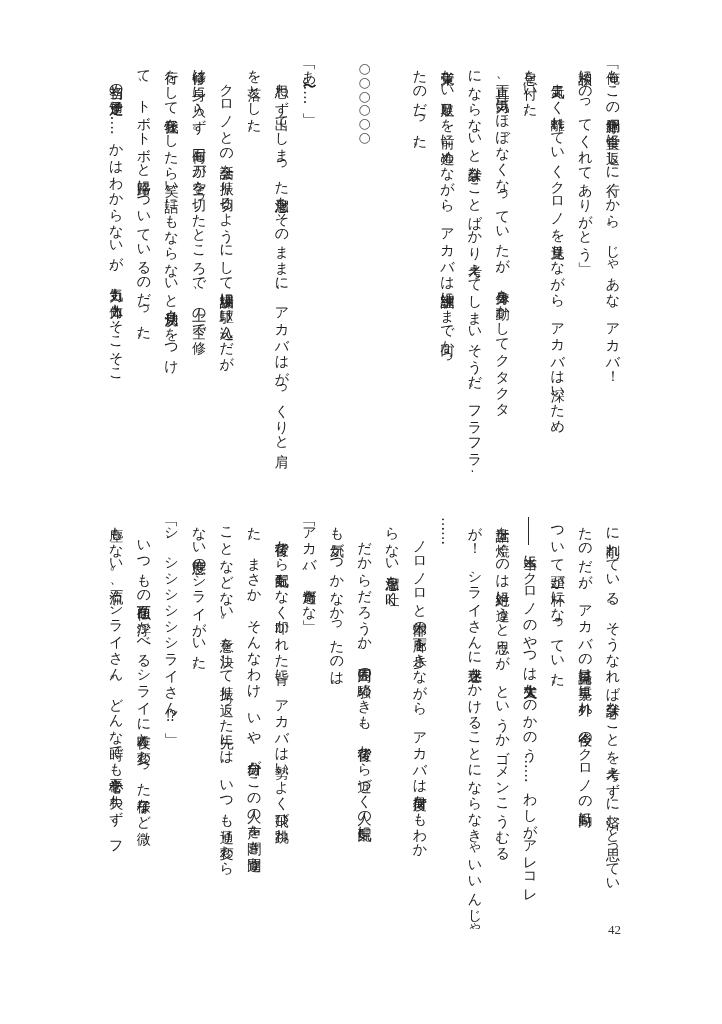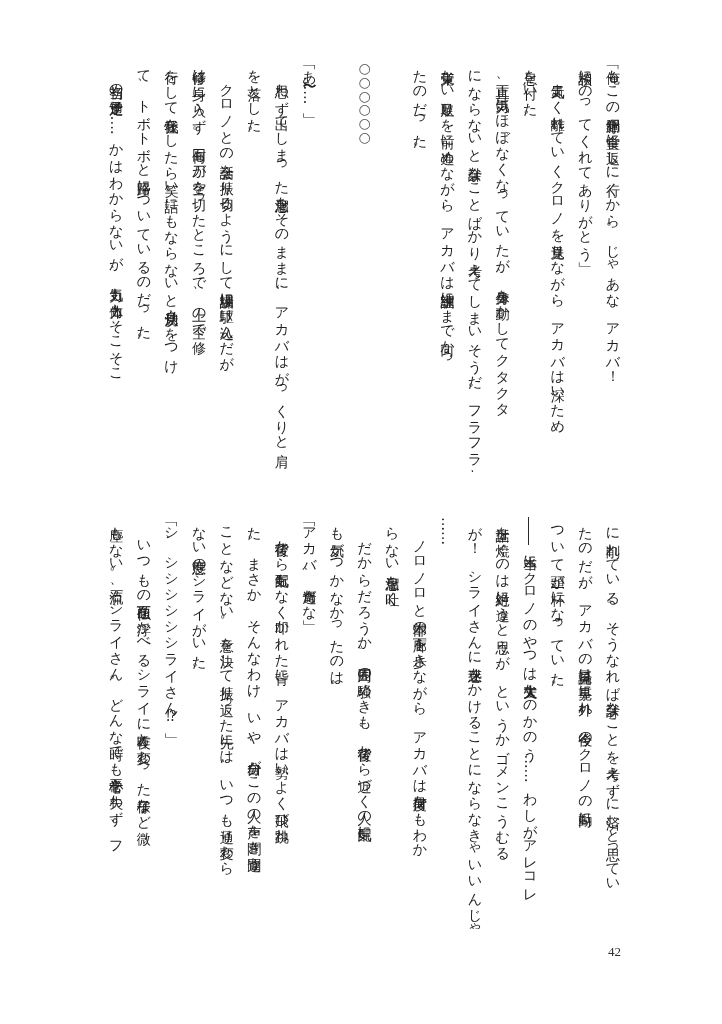--- a/index.html
+++ b/index.html
@@ -43,21 +43,21 @@
       color: #1f1f1f;
       overflow: hidden;
     }
     .col.scene-break {
       letter-spacing: -2.2px;
       color: #555555;
     }
     .page-number {
       position: absolute;
       left: 608px;
-      top: 944px;
+      top: 922px;
       font-family: "Liberation Serif", "DejaVu Serif", serif;
       font-size: 13px;
       color: #333333;
     }
   </style>
 </head>
 <body>
 
 <div class="page">
 

